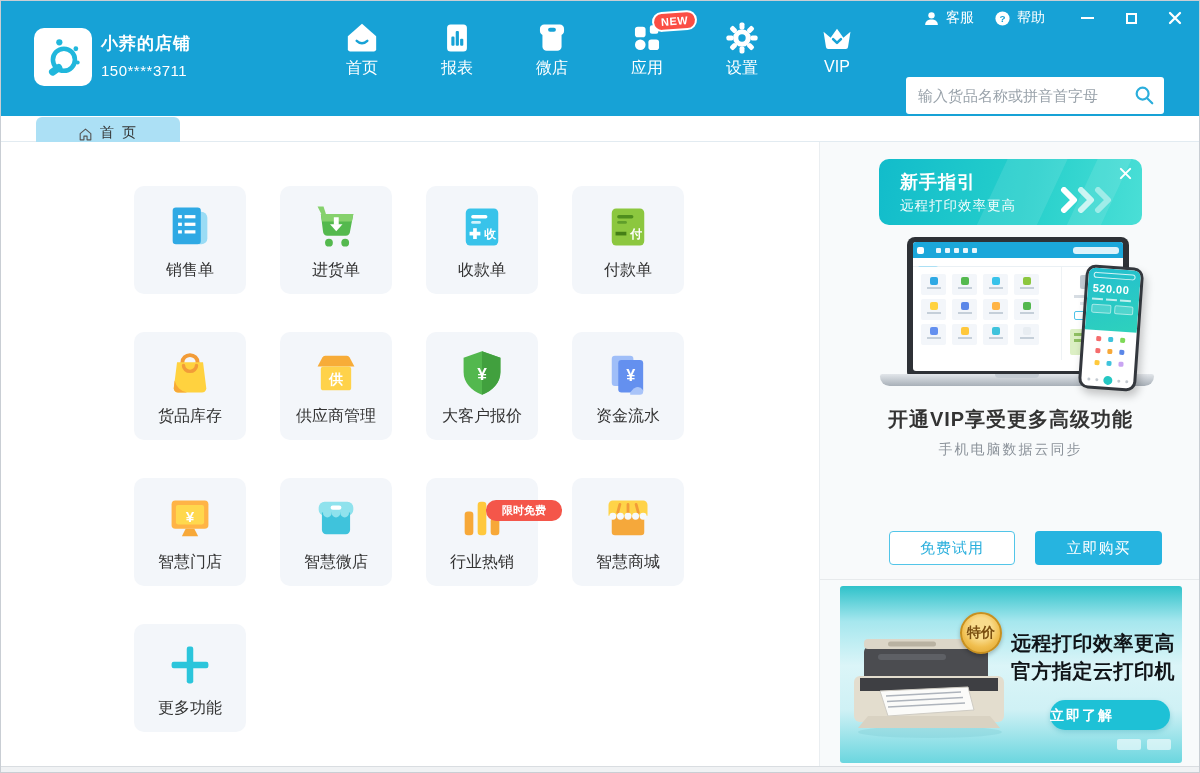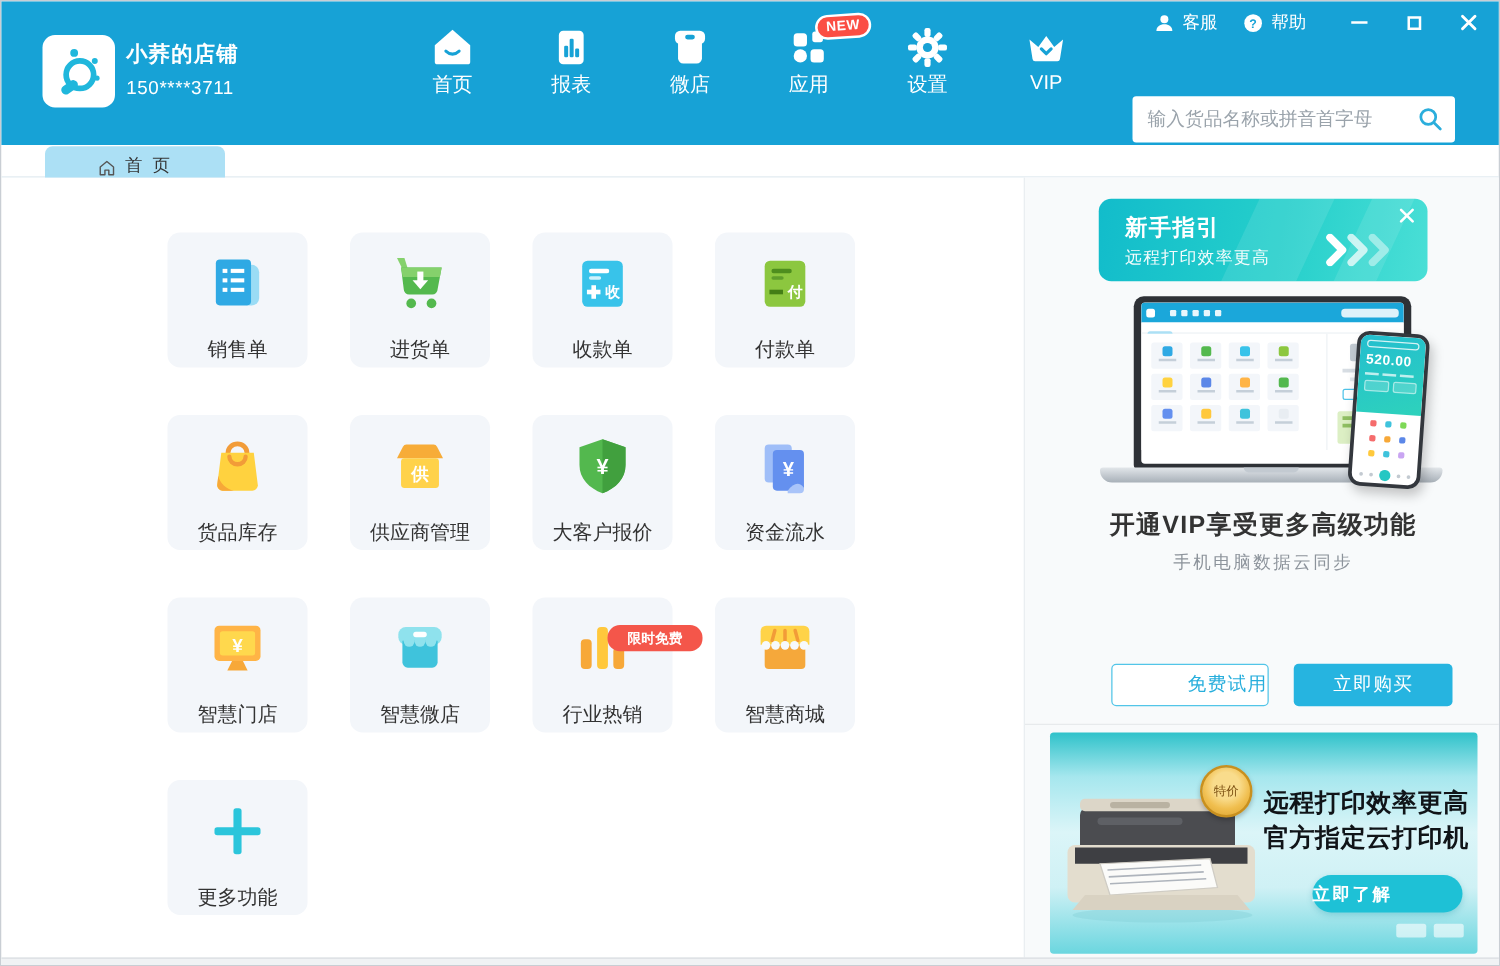--- a/index.html
+++ b/index.html
@@ -28,21 +28,21 @@
   .search-box input { position:absolute; inset:0; border:none; outline:none; background:transparent; padding:0 42px 0 12px; font-size:15px; color:#333; font-family:"Liberation Sans",sans-serif; }
   .search-box input::placeholder { color:#9AA3AB; }
   .search-ic { position:absolute; right:9px; top:7px; cursor:pointer; }
   
   .tabline { position:absolute; left:0; top:140px; width:1200px; height:1px; background:#E2EBF1; }
   .tab { position:absolute; left:35px; top:116px; width:144px; height:25px; background:#ACE0F5; border-radius:6px 6px 0 0; display:flex; align-items:flex-end; justify-content:center; gap:7px; font-size:14px; color:#333; cursor:pointer; z-index:2; letter-spacing:2px; }
   
   .tile-grid { position:absolute; left:133px; top:185px; width:560px; display:grid; grid-template-columns:repeat(4,112px); grid-auto-rows:108px; column-gap:34px; row-gap:38px; }
   .tile { background:#F3F6FA; border-radius:10px; position:relative; display:flex; flex-direction:column; align-items:center; cursor:pointer; }
   .tile svg.ticon { margin-top:15px; width:52px; height:52px; }
-  .t-label { margin-top:17px; font-size:16px; color:#333; }
+  .t-label { margin-top:7px; font-size:16px; color:#333; }
   .tile-badge { position:absolute; top:22px; right:-24px; background:#F4564A; color:#fff; font-size:11px; font-weight:bold; padding:3px 16px; border-radius:10px; white-space:nowrap; }
   
   .panel { position:absolute; left:818px; top:141px; width:382px; height:624px; background:#F8FAFB; border-left:1px solid #EAEEF1; }
   .guide-banner { position:absolute; left:59px; top:17px; width:263px; height:66px; border-radius:10px; background:linear-gradient(100deg,#12BCCB 0%,#25CFCB 55%,#4ADFD6 100%); overflow:hidden; cursor:pointer; color:#fff; }
   .guide-banner::before { content:""; position:absolute; left:110px; top:-20px; width:60px; height:120px; background:rgba(255,255,255,.10); transform:skewX(-25deg); }
   .guide-banner::after { content:""; position:absolute; left:200px; top:-20px; width:34px; height:120px; background:rgba(255,255,255,.10); transform:skewX(-25deg); }
   .gb-title { position:absolute; left:21px; top:11px; font-size:18px; font-weight:bold; letter-spacing:1px; z-index:2; }
   .gb-sub { position:absolute; left:21px; top:38px; font-size:13.5px; color:rgba(255,255,255,.95); letter-spacing:1px; z-index:2; }
   .gb-close { position:absolute; right:10px; top:7px; z-index:3; cursor:pointer; }
   .gb-chev { position:absolute; right:28px; top:28px; z-index:2; }
@@ -77,31 +77,31 @@
   .p-bars span { width:11px; height:2px; background:rgba(255,255,255,.7); }
   .p-chips { display:flex; gap:3px; margin-top:4px; }
   .p-chips span { width:21px; height:9px; background:rgba(255,255,255,.18); border:1px solid rgba(255,255,255,.5); border-radius:2px; }
   .phone-grid { display:grid; grid-template-columns:repeat(3,1fr); padding:6px 8px 0; row-gap:7px; justify-items:center; }
   .phone-grid i { width:5px; height:5px; border-radius:1.5px; }
   .phone-nav { position:absolute; bottom:2px; left:0; right:0; display:flex; justify-content:center; align-items:center; gap:5px; }
   .phone-nav .pc { width:9px; height:9px; background:#25C7C3; border-radius:50%; }
   .phone-nav .pd { width:3px; height:3px; background:#C3CAD1; border-radius:50%; }
   .vip-title { position:absolute; left:0; top:264px; width:100%; text-align:center; font-size:20px; font-weight:bold; color:#333; letter-spacing:1px; }
   .vip-sub { position:absolute; left:0; top:299px; width:100%; text-align:center; font-size:14px; color:#8C939B; letter-spacing:2px; }
-  .btn-trial { position:absolute; left:69px; top:389px; width:126px; height:34px; background:#fff; border:1px solid #52C5E8; border-radius:4px; color:#27AEDC; font-size:15px; text-align:right; line-height:32px; cursor:pointer; letter-spacing:1px; }
+  .btn-trial { position:absolute; left:69px; top:389px; width:126px; height:34px; background:#fff; border:1px solid #52C5E8; border-radius:4px; color:#27AEDC; font-size:15px; text-align:center; line-height:32px; cursor:pointer; letter-spacing:1px; }
   .btn-buy { position:absolute; left:215px; top:389px; width:127px; height:34px; background:#26B4E0; border-radius:4px; color:#fff; font-size:15px; text-align:center; line-height:34px; cursor:pointer; letter-spacing:1px; }
   .panel-divider { position:absolute; left:0; top:437px; width:100%; height:1px; background:#E7EAEC; }
   
   .ad { position:absolute; left:20px; top:444px; width:342px; height:177px; border-radius:3px; overflow:hidden; cursor:pointer;
         background:linear-gradient(180deg,#2FC2CA 0%,#A6E7EE 20%,#DBF5F8 45%,#CFF1F5 70%,#6BD6DF 100%); }
   .ad-printer { position:absolute; left:6px; top:30px; }
   .medal { position:absolute; left:120px; top:26px; width:42px; height:42px; border-radius:50%;
            background:radial-gradient(circle at 50% 38%,#F9DC8C 0 35%,#F0BE4E 62%,#D99F2B 100%);
            border:2px solid #C8901F; display:flex; align-items:center; justify-content:center;
-           color:#7A4E10; font-weight:normal; font-size:10px; box-shadow:0 2px 4px rgba(0,0,0,.25); }
+           color:#7A4E10; font-weight:bold; font-size:14px; box-shadow:0 2px 4px rgba(0,0,0,.25); }
   .ad-h { position:absolute; left:171px; top:43px; font-size:20px; font-weight:bold; color:#101418; line-height:28px; white-space:nowrap; letter-spacing:.5px; }
   .ad-cta { position:absolute; left:210px; top:114px; width:120px; height:30px; background:#1EC1D6; border-radius:15px; color:#fff; font-size:14px; font-weight:bold; text-align:left; line-height:30px; letter-spacing:2px; cursor:pointer; box-shadow:0 2px 5px rgba(0,140,160,.25); }
   .ad-dot { position:absolute; top:153px; width:24px; height:11px; background:rgba(255,255,255,.6); border-radius:2px; cursor:pointer; }
   .ad-dot1 { left:277px; } .ad-dot2 { left:307px; }
   
   .bottom-strip { position:absolute; left:0; top:765px; width:1200px; height:8px; background:#F0F2F4; border-top:1px solid #D9DDE1; }
 </style>
 </head>
 <body>
 

